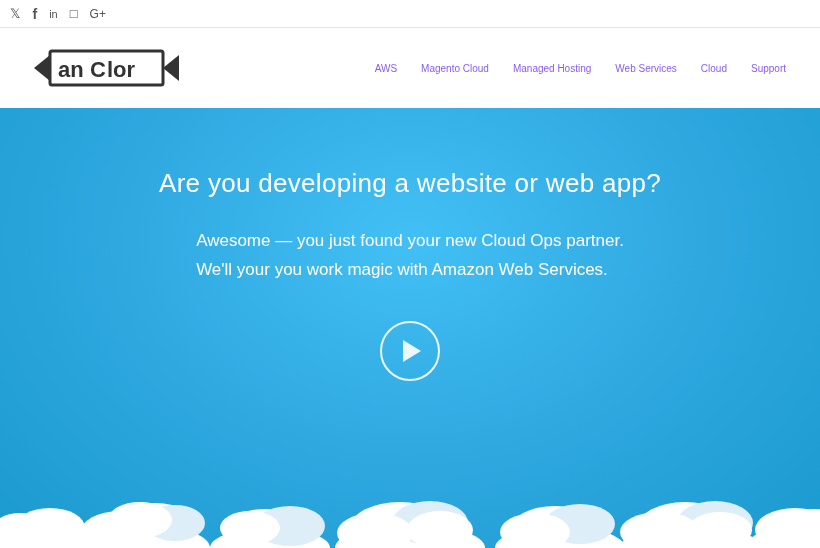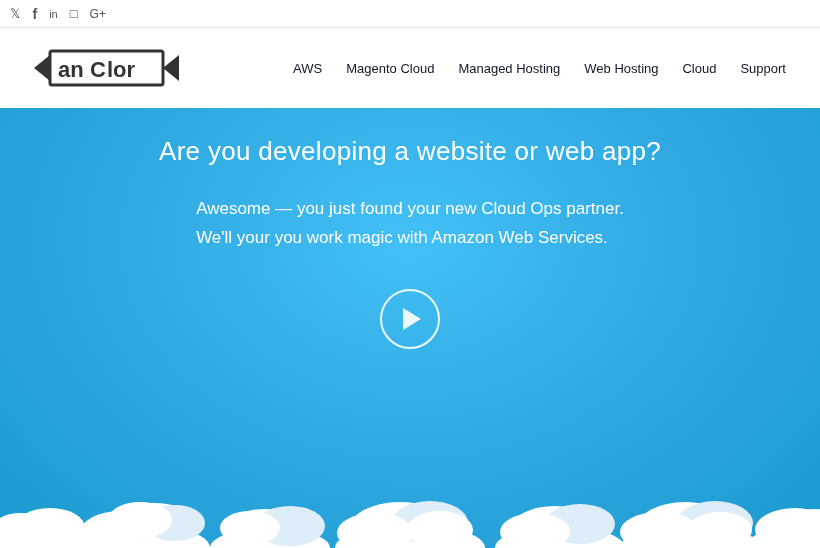--- a/index.html
+++ b/index.html
@@ -47,36 +47,36 @@
     }
 
     
     .nav {
       display: flex;
       align-items: center;
       gap: 24px;
     }
 
     .nav-item {
-      font-size: 13px;
-      color: #0f172a;
+      font-size: 10px;
+      color: #8b5cf6;
       cursor: pointer;
       text-decoration: none;
       white-space: nowrap;
     }
 
     
     .hero {
       background: linear-gradient(180deg, #3db5e8 0%, #2da5de 60%, #55bde8 100%);
       height: calc(548px - 28px - 80px);
       display: flex;
       flex-direction: column;
       align-items: center;
       justify-content: flex-start;
-      padding-top: 28px;
+      padding-top: 60px;
       position: relative;
       overflow: hidden;
     }
 
     .hero-title {
       color: #fff;
       font-size: 26px;
       font-weight: 300;
       text-align: center;
       margin-bottom: 28px;
@@ -164,21 +164,21 @@
       <text x="73" y="32" font-family="Arial, sans-serif" font-size="22" font-weight="900" fill="#333">lor</text>
 
       <polygon points="129,23 145,10 145,36" fill="#333"></polygon>
     </svg>
   </div>
 
   <nav class="nav">
     <a class="nav-item">AWS</a>
     <a class="nav-item">Magento Cloud</a>
     <a class="nav-item">Managed Hosting</a>
-    <a class="nav-item">Web Hosting</a>
+    <a class="nav-item">Web Services</a>
     <a class="nav-item">Cloud</a>
     <a class="nav-item">Support</a>
   </nav>
 </div>
 
 <div class="hero">
   <div class="hero-bg"></div>
 
   <div class="hero-content">
     <h1 class="hero-title">Are you developing a website or web app?</h1>

